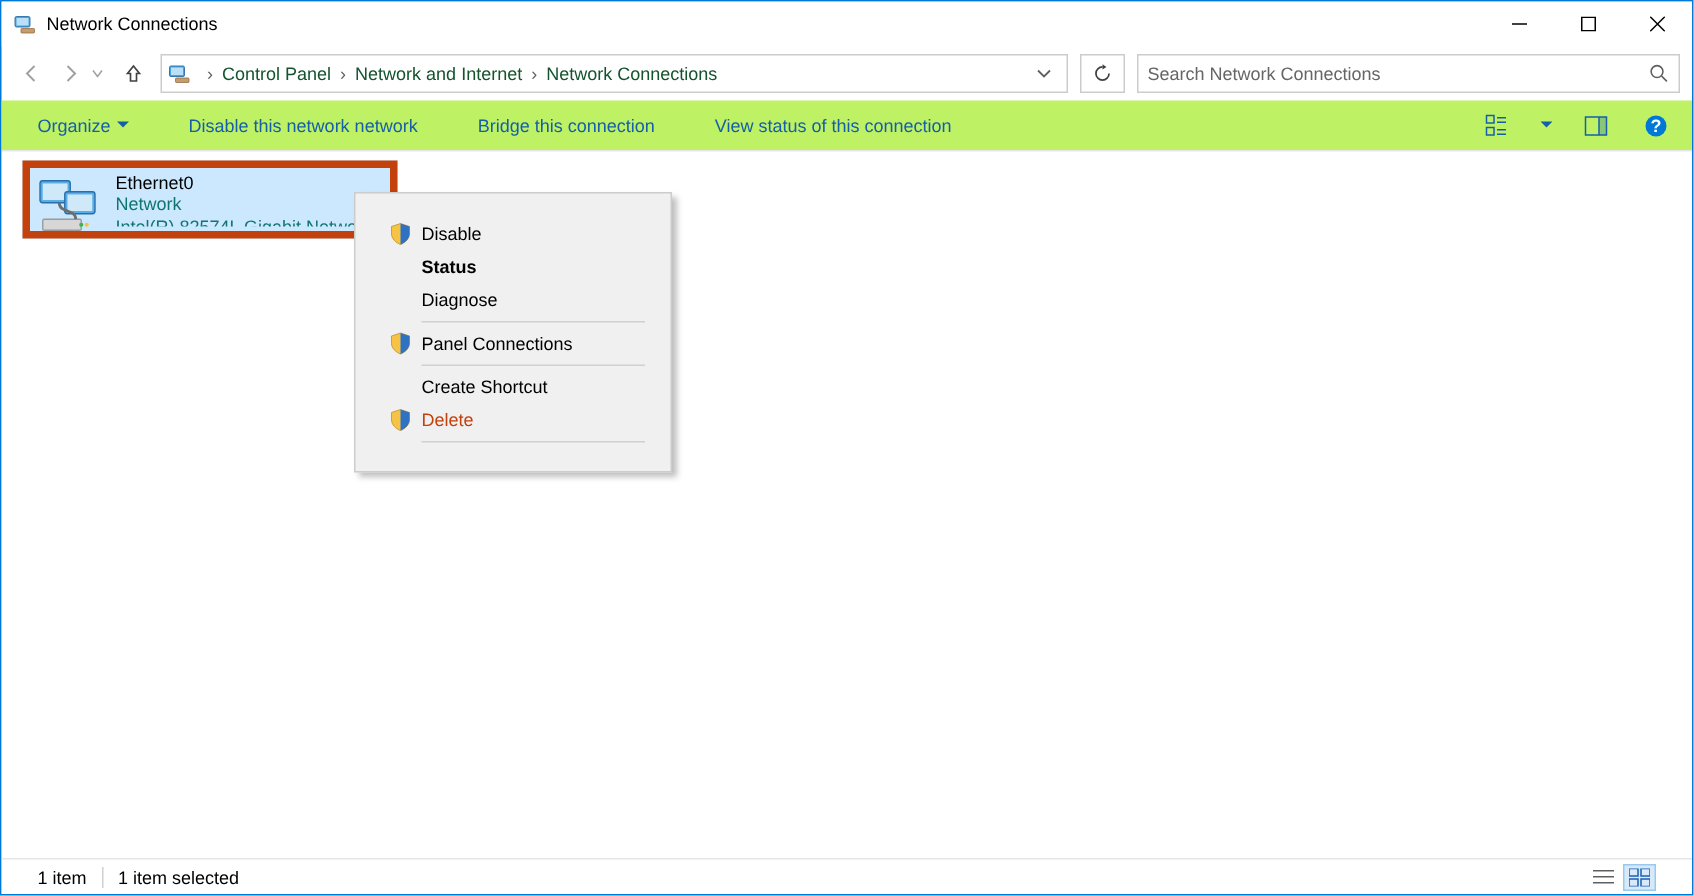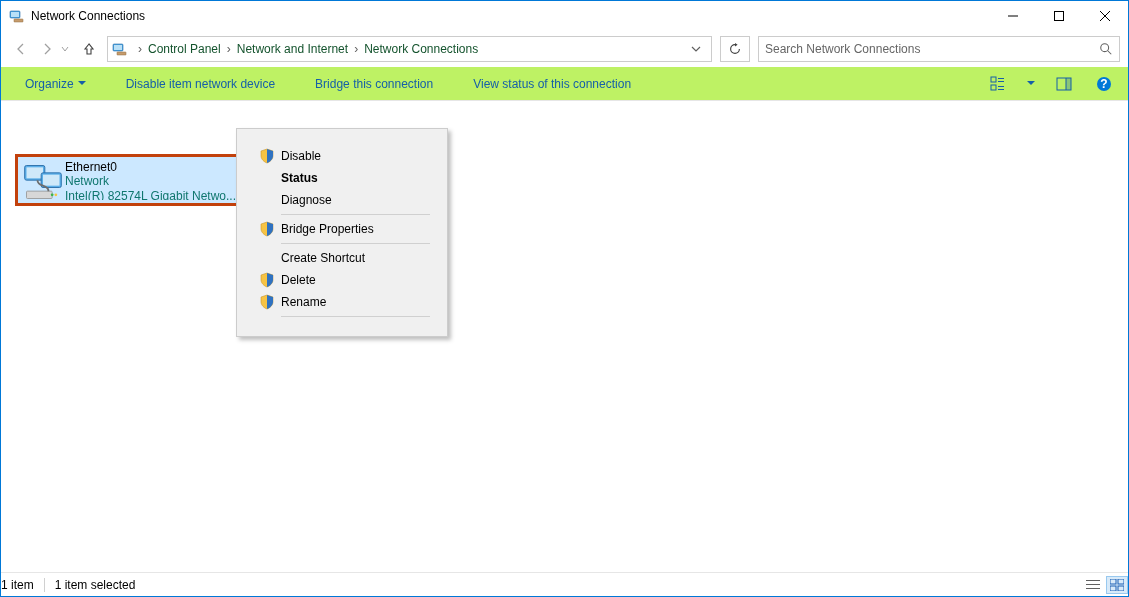--- a/index.html
+++ b/index.html
@@ -172,25 +172,24 @@
       height: calc(100% - 30px - 36px - 34px - 24px);
       background: #fff;
     }
     .list-item {
       position: absolute;
       left: 14px;
       top: 6px;
       width: 250px;
       height: 52px;
       display: flex;
-      gap: 0;
+      gap: 10px;
       padding: 3px;
       background: #cce8ff;
-      border: 3px solid #c2410c;
-      margin-top: 47px;
+      border: 5px solid #c2410c;
     }
     .list-item .net-icon {
       width: 44px;
       height: 44px;
       flex: none;
     }
     .list-item .txt { overflow:hidden; }
     .item-name { color:#000; }
     .item-sub { color:#0f766e; line-height: 15px; }
 
@@ -216,38 +215,38 @@
     }
     .ctxmenu .mi .mi-icon {
       position:absolute;
       left:6px;
       top:50%;
       transform:translateY(-50%);
       width:16px;
       height:16px;
     }
     .ctxmenu .mi.bold { font-weight:600; }
-    .ctxmenu .mi.disabled { color:#000000; }
+    .ctxmenu .mi.disabled { color:#c2410c; }
     .ctxmenu .sep {
       height:1px;
       background:#d0d0d0;
       margin:3px 1px 3px 28px;
     }
 
     
     .statusbar {
       position: absolute;
       bottom: 0;
       left: 0;
       right: 0;
       height: 24px;
       border-top: 1px solid #e6e6e6;
       display:flex;
       align-items:center;
-      padding: 0 0;
+      padding: 0 24px;
       gap: 10px;
       background:#fff;
     }
     .statusbar .sep-v {
       width:1px; height:14px; background:#d0d0d0;
     }
     .statusbar .views {
       margin-left:auto;
       display:flex;
       gap:2px;
@@ -355,21 +354,21 @@
   </div>
 </div>
 
 <div class="toolbar">
   <div class="tb-item organize">
     <span>Organize</span>
     <svg width="8" height="8" viewBox="0 0 8 8">
         <path d="M0 1 L4 5 L8 1 Z" fill="#155fa8"></path>
       </svg>
   </div>
-  <div class="tb-item">Disable item network device</div>
+  <div class="tb-item">Disable this network network</div>
   <div class="tb-item">Bridge this connection</div>
   <div class="tb-item">View status of this connection</div>
   <div class="spacer"></div>
   <div class="tb-icon">
     <svg width="16" height="16" viewBox="0 0 16 16">
       <rect x="1" y="1" width="5" height="5" fill="none" stroke="#155fa8"></rect>
       <rect x="8" y="2" width="6" height="1" fill="#155fa8"></rect>
       <rect x="8" y="5" width="6" height="1" fill="#155fa8"></rect>
       <rect x="1" y="9" width="5" height="5" fill="none" stroke="#155fa8"></rect>
       <rect x="8" y="10" width="6" height="1" fill="#155fa8"></rect>
@@ -429,39 +428,32 @@
     </div>
   <div class="mi">
       <span>Diagnose</span>
     </div>
   <div class="sep"></div>
   <div class="mi">
     <svg class="mi-icon" viewBox="0 0 16 16">
       <path d="M8 1 L14 3 V8 C14 11 11 14 8 15 C5 14 2 11 2 8 V3 Z" fill="#f6c344" stroke="#c08a1e" stroke-width="0.5"></path>
       <path d="M8 1 L14 3 V8 C14 11 11 14 8 15 Z" fill="#2f72c1"></path>
     </svg>
-    <span>Bridge Properties</span>
+    <span>Panel Connections</span>
   </div>
   <div class="sep"></div>
   <div class="mi">
       <span>Create Shortcut</span>
     </div>
   <div class="mi disabled">
     <svg class="mi-icon" viewBox="0 0 16 16">
       <path d="M8 1 L14 3 V8 C14 11 11 14 8 15 C5 14 2 11 2 8 V3 Z" fill="#f6c344" stroke="#c08a1e" stroke-width="0.5"></path>
       <path d="M8 1 L14 3 V8 C14 11 11 14 8 15 Z" fill="#2f72c1"></path>
     </svg>
     <span>Delete</span>
-  </div>
-  <div class="mi">
-    <svg class="mi-icon" viewBox="0 0 16 16">
-      <path d="M8 1 L14 3 V8 C14 11 11 14 8 15 C5 14 2 11 2 8 V3 Z" fill="#f6c344" stroke="#c08a1e" stroke-width="0.5"></path>
-      <path d="M8 1 L14 3 V8 C14 11 11 14 8 15 Z" fill="#2f72c1"></path>
-    </svg>
-    <span>Rename</span>
   </div>
   <div class="sep"></div>
 </div>
 
 <div class="statusbar">
   <span>1 item</span>
   <span class="sep-v"></span>
   <span>1 item selected</span>
   <div class="views">
     <div class="view-btn">

